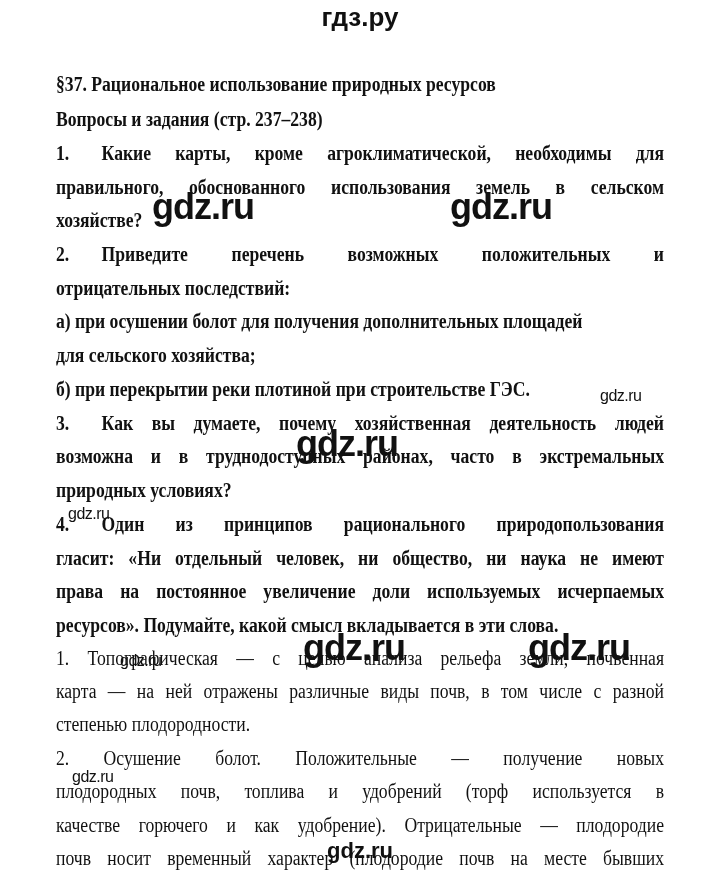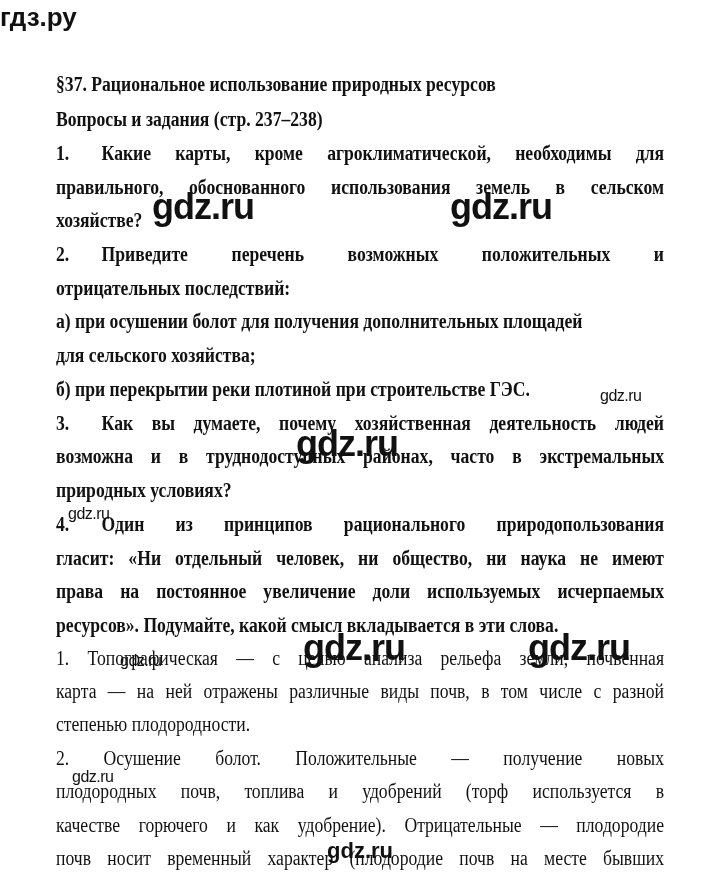--- a/index.html
+++ b/index.html
@@ -1,18 +1,18 @@
 <!DOCTYPE html>
 <html><head>
 <meta charset="utf-8">
 <style>
   html, body { margin: 0; padding: 0; background: #ffffff; }
   body { width: 720px; height: 875px; position: relative; overflow: hidden; color: #111; }
   .header {
-    position: absolute; left: 0; top: 0; width: 720px; text-align: left;
+    position: absolute; left: 0; top: 0; width: 720px; text-align: center;
     font-family: "Liberation Sans", sans-serif; font-weight: bold; font-size: 26px;
     top: 2px; letter-spacing: 0px; color: #111;
   }
   .page { position: absolute; left: 56px; top: 62px; width: 608px; font-family: "Liberation Serif", serif; }
   .line {
     position: absolute; left: 0; width: 608px; font-size: 20.5px; line-height: 24px;
     white-space: nowrap; overflow: visible;
   }
   .bold { font-weight: bold; font-family: "Liberation Serif", serif; transform: scaleX(0.86); transform-origin: left center; width: 707px; }
   .just { text-align: justify; text-align-last: justify; white-space: normal; }

